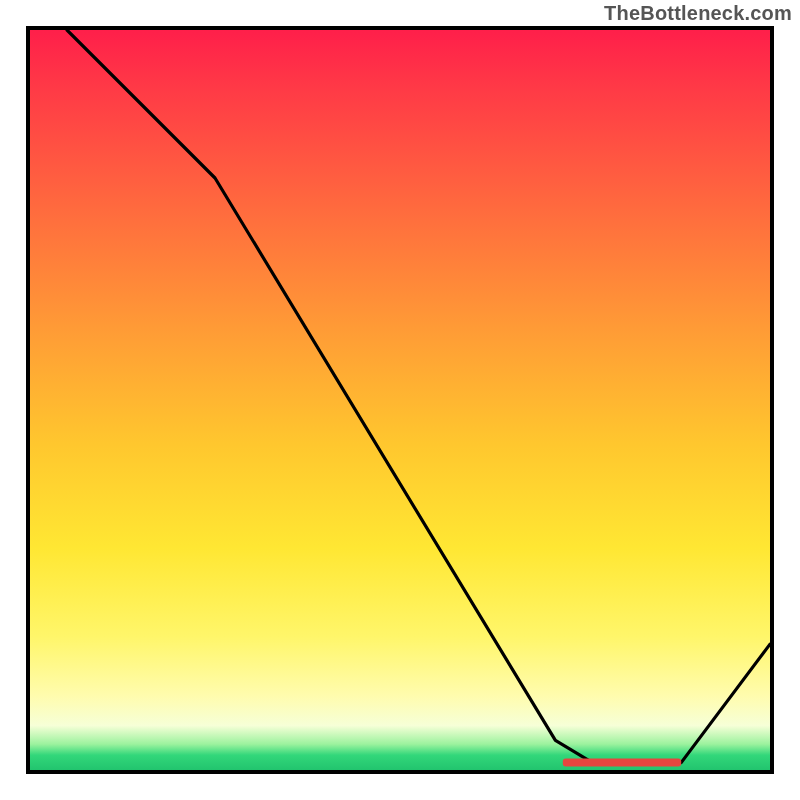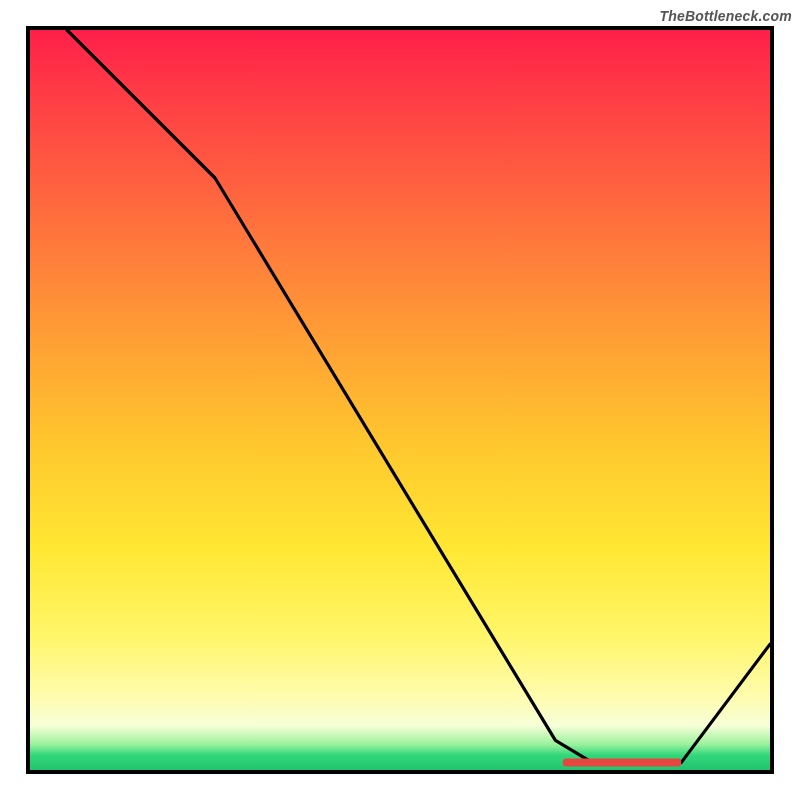--- a/index.html
+++ b/index.html
@@ -11,27 +11,26 @@
     font-family: Arial, Helvetica, sans-serif;
     overflow: hidden;
   }
   .frame {
     position: relative;
     width: 800px;
     height: 800px;
   }
   .watermark {
     position: absolute;
-    top: 8px;
+    top: 2px;
     right: 8px;
     color: #555;
-    font-size: 14px;
+    font-size: 20px;
     font-weight: 600;
     letter-spacing: 0.2px;
-    font-style: italic;
   }
   .plot {
     position: absolute;
     left: 26px;
     top: 26px;
     width: 748px;
     height: 748px;
     border: 4px solid #000;
     box-sizing: border-box;
     overflow: hidden;

